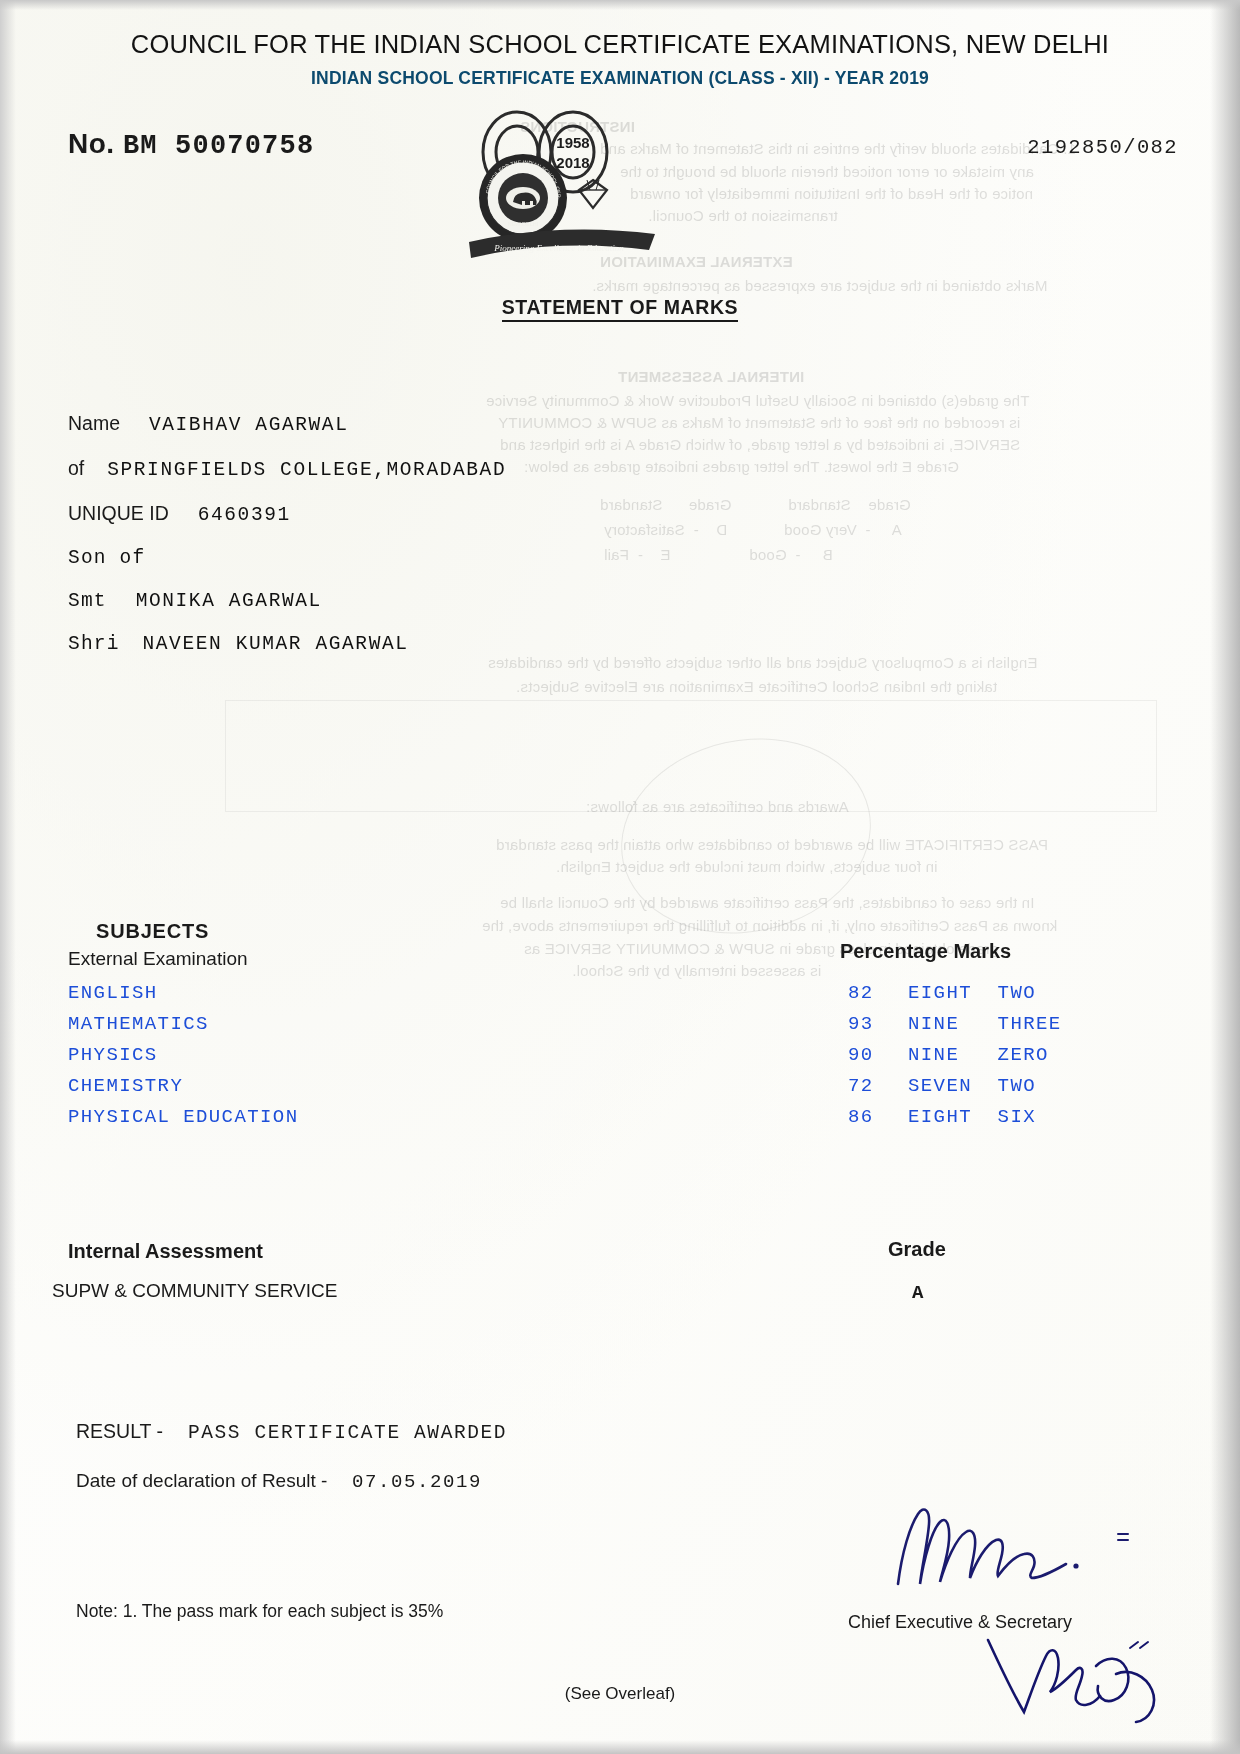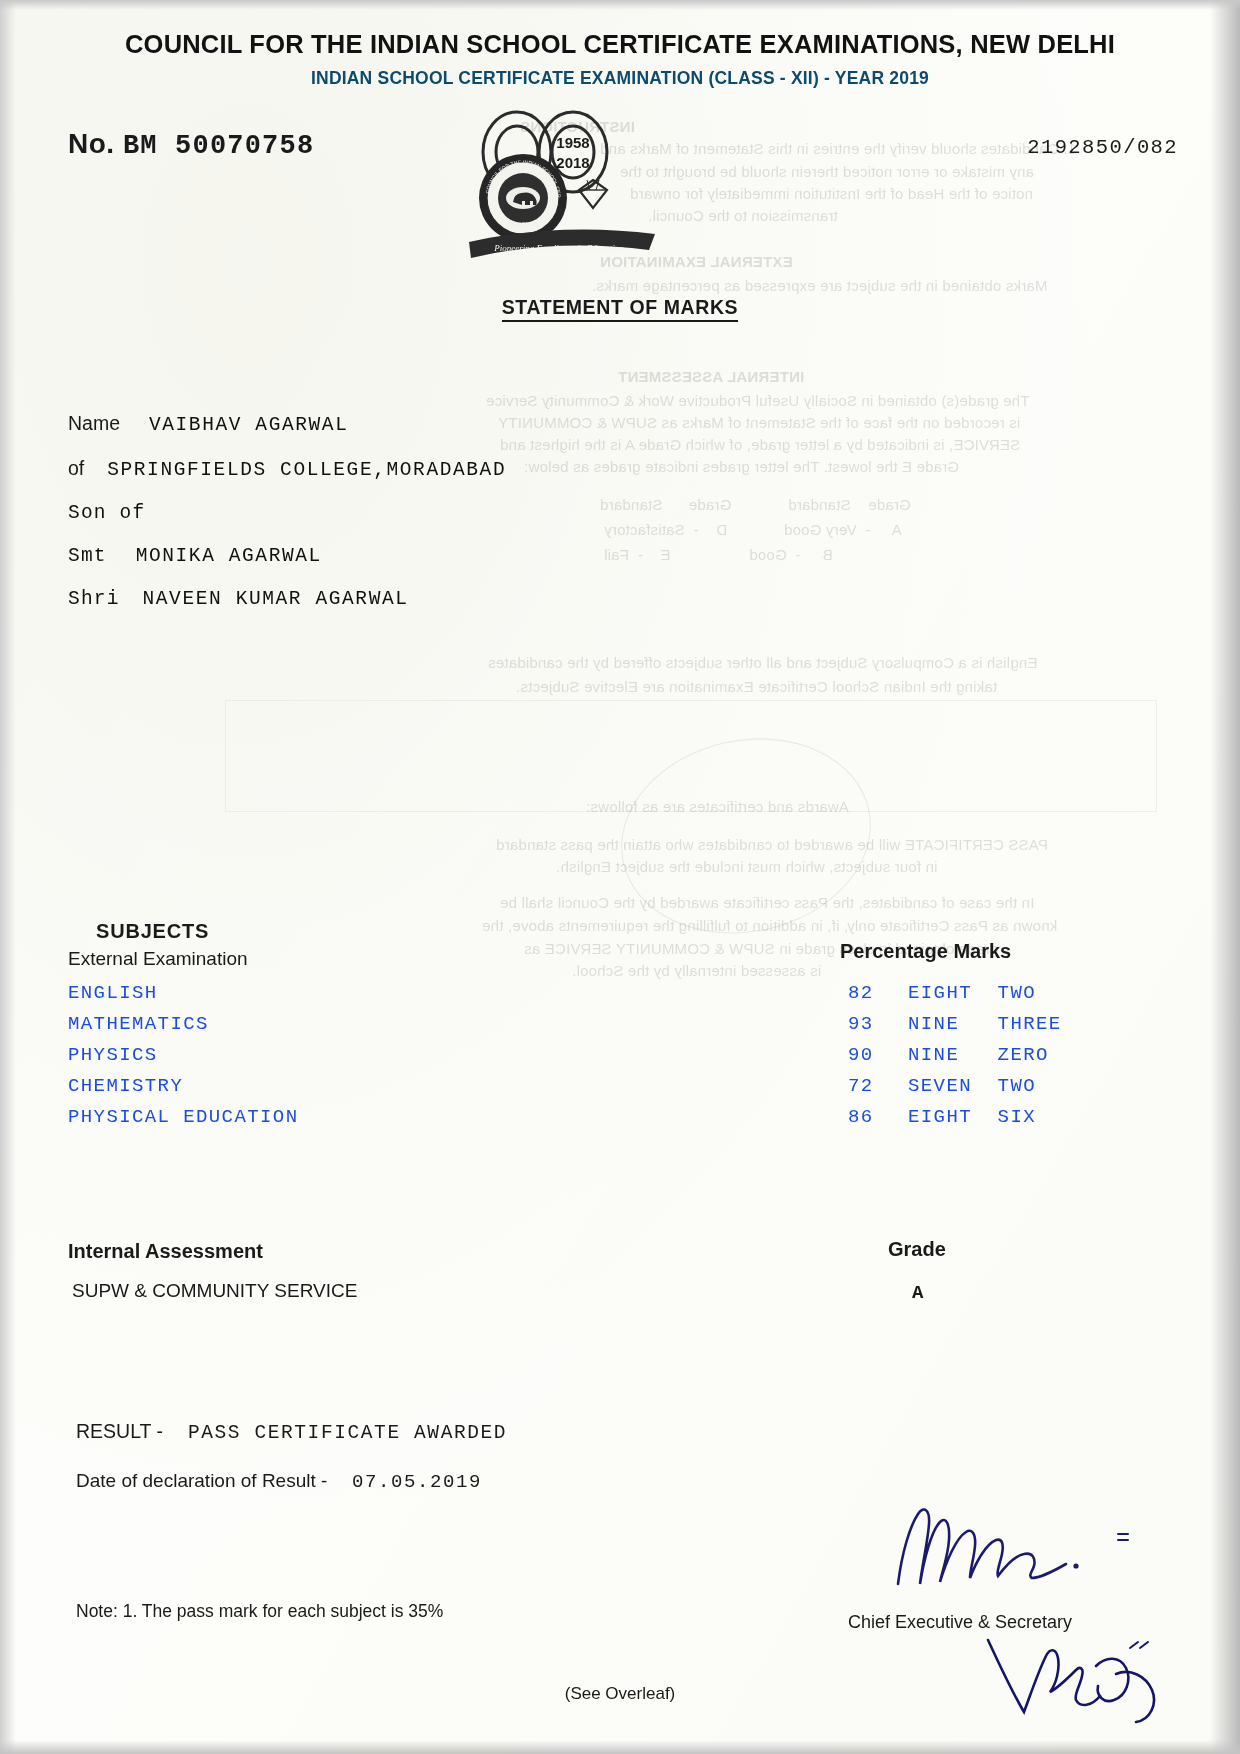--- a/index.html
+++ b/index.html
@@ -51,21 +51,21 @@
   }
 
   
   .hdr {
     position: absolute;
     left: 0; right: 0; top: 30px;
     text-align: center;
   }
   .hdr-line1 {
     font-size: 25.5px;
-    font-weight: bold;
+    font-weight: normal;
     letter-spacing: 0.2px;
     color: #121212;
   }
   .hdr-line2 {
     margin-top: 9px;
     font-size: 17.5px;
     font-weight: bold;
     letter-spacing: 0.2px;
     color: #0c4a6e;
   }
@@ -177,21 +177,21 @@
     font-weight: bold;
   }
   .grade-hdr {
     position: absolute;
     left: 888px; top: 1238px;
     font-size: 20px;
     font-weight: bold;
   }
   .ia-item {
     position: absolute;
-    left: 72px; top: 1280px;
+    left: 52px; top: 1280px;
     font-size: 19px;
   }
   .grade-val {
     position: absolute;
     left: 912px; top: 1282px;
     font-family: "Liberation Mono", monospace;
     font-size: 19px;
     font-weight: bold;
   }
 
@@ -372,20 +372,25 @@
   <div class="ident">
     <div class="row">
       <span class="lbl-sans">Name</span>
       <span class="gap-md"></span>
       <span class="val-mono">VAIBHAV AGARWAL</span>
     </div>
     <div class="row">
       <span class="lbl-sans">of</span>
       <span class="gap-sm"></span>
       <span class="val-mono">SPRINGFIELDS COLLEGE,MORADABAD</span>
+    </div>
+    <div class="row">
+      <span class="lbl-sans">UNIQUE ID</span>
+      <span class="gap-md"></span>
+      <span class="val-mono">6460391</span>
     </div>
     <div class="row">
       <span class="lbl-mono">Son of</span>
     </div>
     <div class="row">
       <span class="lbl-mono">Smt</span>
       <span class="gap-md"></span>
       <span class="val-mono">MONIKA AGARWAL</span>
     </div>
     <div class="row">

